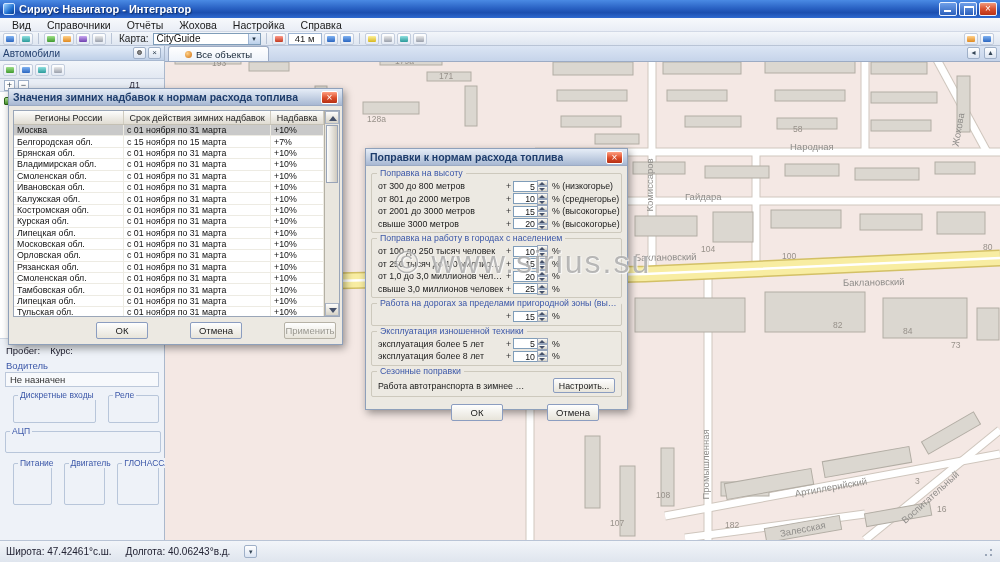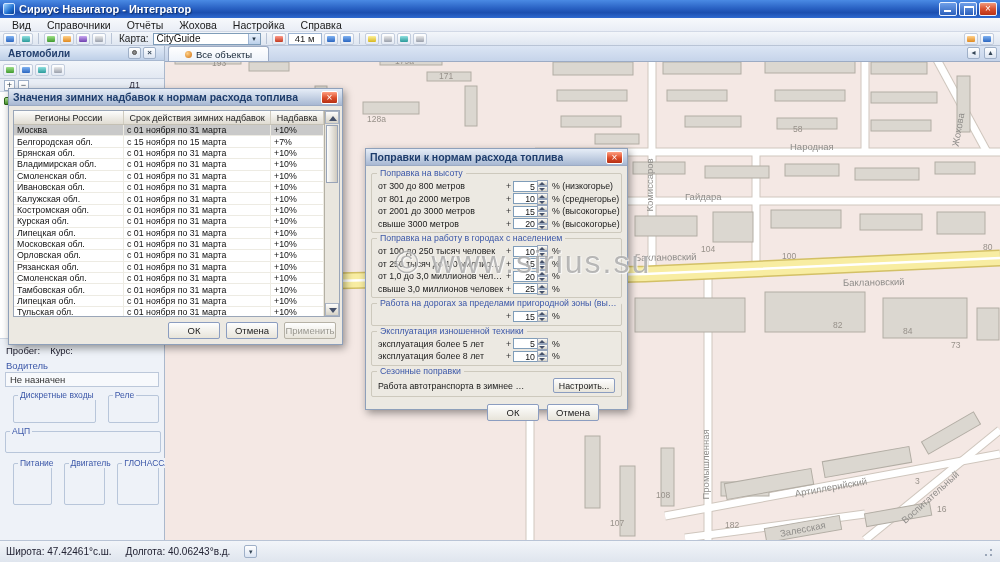--- a/index.html
+++ b/index.html
@@ -43,21 +43,21 @@
     display:flex; align-items:center; font-size:10px; padding-left:3px; color:#111; }
   .combo .arrow { margin-left:auto; width:12px; height:100%; background:linear-gradient(#eaf2fc,#bcd0ea);
     border-left:1px solid #9fb6d4; font-size:7px; line-height:10px; text-align:center; color:#234; }
   .zoombox { min-width:34px; height:12px; background:#fff; border:1px solid #9fb6d4; font-size:9.5px;
     display:flex; align-items:center; justify-content:center; color:#222; padding:0 3px; }
 
   
   .leftpanel { position:absolute; left:0; top:46px; width:165px; height:494px;
     background:#eef2f8; border-right:1px solid #aab8cc; }
   .lp-caption { height:15px; background:linear-gradient(#e3ecf8,#bfd0e8); border-bottom:1px solid #a8b8d0;
-    display:flex; align-items:center; padding:0 8px; font-size:10px; font-weight:bold; color:#24406e; }
+    display:flex; align-items:center; padding:0 3px; font-size:10px; font-weight:normal; color:#24406e; }
   .lp-capbtn { width:13px; height:12px; margin-left:2px; border:1px solid #9fb0c8; border-radius:2px;
     background:linear-gradient(#fff,#dbe4f2); font-size:8px; line-height:10px; text-align:center; color:#345; }
   .lp-capbtn:first-of-type { margin-left:auto; }
   .pin-dot { display:inline-block; width:5px; height:5px; border-radius:50%; background:#888; border:1px solid #555; }
   .lp-tools { height:18px; display:flex; align-items:center; gap:2px; padding:0 3px;
     background:linear-gradient(#f3f6fa,#e2e8f2); border-bottom:1px solid #c5cedd; }
   .lp-colhead { height:13px; display:flex; align-items:center; gap:3px; padding:0 4px;
     background:#e9eef6; border-bottom:1px solid #cdd6e4; font-size:9px; color:#334; }
   .mini-btn { width:11px; height:11px; border:1px solid #9fb0c8; background:#fff; font-size:9px;
     line-height:9px; text-align:center; color:#345; }
@@ -121,21 +121,21 @@
   .wcell { border-right:1px solid #edebe3; display:flex; align-items:center; padding-left:3px; overflow:hidden; white-space:nowrap; }
   .wrow.sel { background:#c9c9c9; }
   .wscroll { width:15px; flex:none; border-left:1px solid #b4b0a4; background:#e9e6de; display:flex; flex-direction:column; }
   .sbtn { height:13px; flex:none; border:1px solid #aab4c4; background:linear-gradient(#fdfdfc,#d6d2c6); position:relative; }
   .sbtn.up::after,.sbtn.dn::after { content:""; position:absolute; left:3px; }
   .sbtn.up::after { top:4px; border-left:4px solid transparent; border-right:4px solid transparent; border-bottom:5px solid #44506a; }
   .sbtn.dn::after { top:4px; border-left:4px solid transparent; border-right:4px solid transparent; border-top:5px solid #44506a; }
   .sthumb { height:58px; margin:1px; border:1px solid #98a4b8; background:linear-gradient(90deg,#fdfdfc,#cfcabe); }
   .wbtns { position:absolute; right:6px; bottom:5px; display:flex; gap:6px; }
   .btn { min-width:52px; height:17px; font-size:9.5px; font-family:"Liberation Sans",sans-serif;
-    background:linear-gradient(#fefefe,#e7e4da); border:1px solid #8b9dc0; border-radius:2px; color:#1a1a1a; }
+    background:linear-gradient(#fefefe,#e7e4da); border:1px solid #8b9dc0; border-radius:2px; color:#1a1a1a;margin-left:36px; }
   .btn.disabled { color:#9a9890; border-color:#b6b2a6; }
 
   
   .corr { left:365px; top:148px; width:263px; height:262px; }
   .corr-body { padding-top:3px; }
   .grp { position:relative; border:1px solid #cdc9bd; border-radius:2px; margin:4px 5px 5px;
     padding:6px 4px 2px; }
   .grph { position:absolute; top:-6px; left:5px; max-width:244px; background:#ece9e2; color:#3b57a8;
     font-size:8.8px; padding:0 3px; white-space:nowrap; overflow:hidden; text-overflow:ellipsis; }
   .crow { display:flex; align-items:center; height:12.5px; font-size:8.8px; color:#1a1a1a; }

